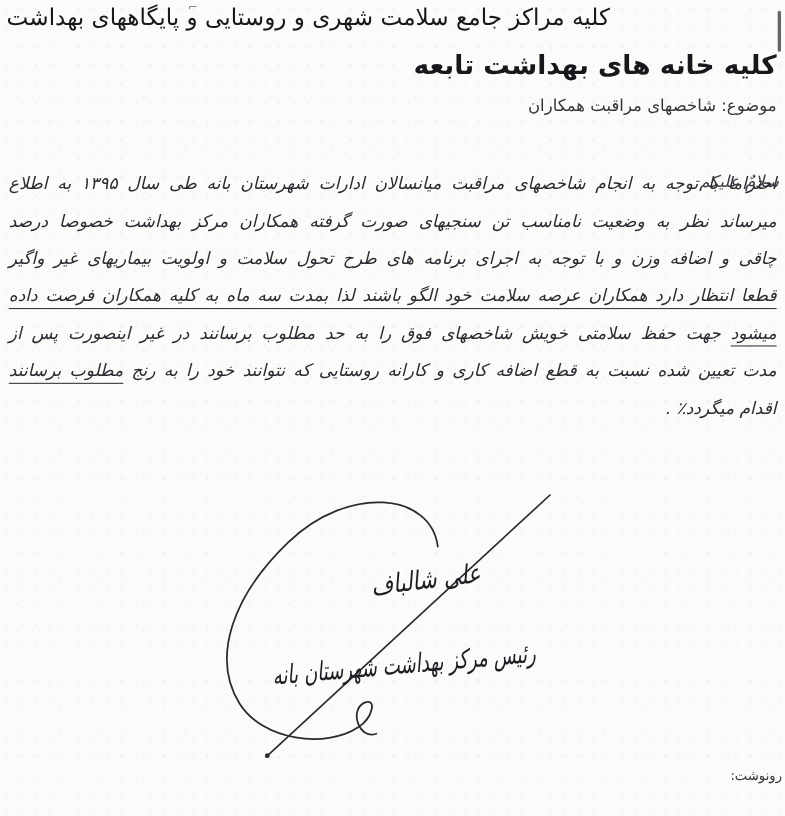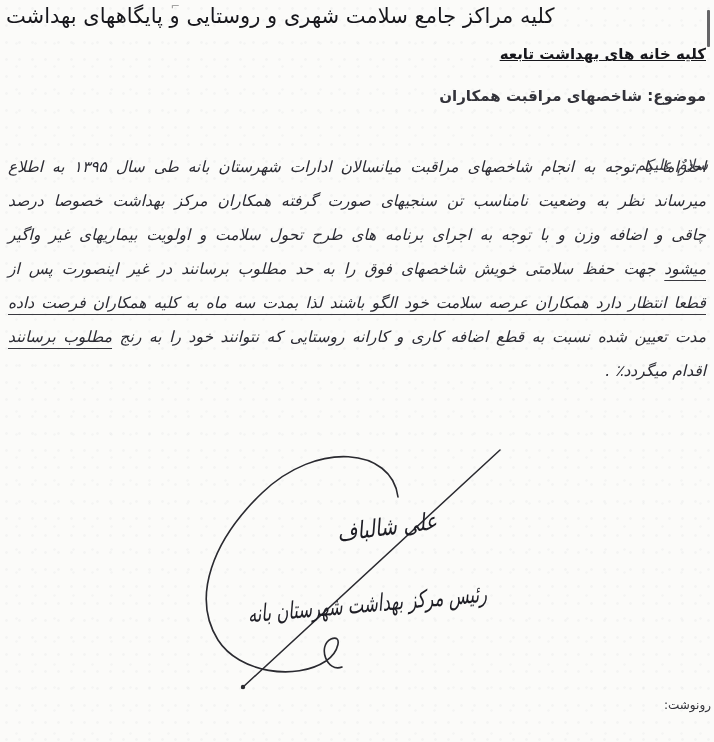--- a/index.html
+++ b/index.html
@@ -24,27 +24,26 @@
     position:absolute;top:0px;right:534px;color:#8a8a88;font-size:11px;
   }
   .h1{
     position:absolute;top:4px;right:8px;left:6px;
     font-size:21px;font-weight:normal;color:#17171c;
     white-space:nowrap;text-align:left;
     letter-spacing:.2px;
   }
   .h2{
     position:absolute;top:45px;right:8px;
-    font-size:15px;font-weight:bold;color:#17171c;
+    font-size:24px;font-weight:bold;color:#17171c;
     white-space:nowrap;
-    text-decoration:underline;
   }
   .subject{
     position:absolute;top:87px;right:8px;
-    font-size:15px;font-weight:bold;color:#33333a;
+    font-size:15px;font-weight:normal;color:#33333a;
     white-space:nowrap;
   }
   .greeting{
     position:absolute;top:120px;right:6px;
     font-size:15px;font-style:italic;color:#3a3a42;
     white-space:nowrap;
     margin-top:36px;
   }
   .letter-body{
     position:absolute;top:150px;right:8px;left:8px;
@@ -88,22 +87,22 @@
 
   <div class="h1">کلیه مراکز جامع سلامت شهری و روستایی و پایگاههای بهداشت</div>
   <div class="h2">کلیه خانه های بهداشت تابعه</div>
   <div class="subject">موضوع: شاخصهای مراقبت همکاران</div>
   <div class="greeting">سلامٌ علیکم</div>
 
   <div class="letter-body">
     <div class="line"><span>احتراما با توجه به انجام شاخصهای مراقبت میانسالان ادارات شهرستان بانه طی سال ۱۳۹۵ به اطلاع</span></div>
     <div class="line"><span>میرساند نظر به وضعیت نامناسب تن سنجیهای صورت گرفته همکاران مرکز بهداشت خصوصا درصد</span></div>
     <div class="line"><span>چاقی و اضافه وزن و با توجه به اجرای برنامه های طرح تحول سلامت و اولویت بیماریهای غیر واگیر</span></div>
+    <div class="line"><span class="u">قطعا انتظار دارد همکاران عرصه سلامت خود الگو باشند لذا بمدت سه ماه به کلیه همکاران فرصت داده</span></div>
     <div class="line"><span class="u">میشود</span><span> جهت حفظ سلامتی خویش شاخصهای فوق را به حد مطلوب برسانند در غیر اینصورت پس از</span></div>
-    <div class="line"><span class="u">قطعا انتظار دارد همکاران عرصه سلامت خود الگو باشند لذا بمدت سه ماه به کلیه همکاران فرصت داده</span></div>
     <div class="line"><span>مدت تعیین شده نسبت به قطع اضافه کاری و کارانه روستایی که نتوانند خود را به رنج </span><span class="u">مطلوب برسانند</span></div>
     <div class="line last"><span>اقدام میگردد٪ .</span></div>
   </div>
 
   <svg class="sig" viewBox="0 0 355 295" xmlns="http://www.w3.org/2000/svg">
 
     <path d="M 233 77 C 227 28 152 20 97 73 C 48 120 26 177 53 220 C 74 253 131 261 161 241 C 174 232 178 214 166 219 C 152 226 162 253 177 247" fill="none" stroke="#2a2a30" stroke-width="1.6" stroke-linecap="round"></path>
 
     <line x1="77" y1="268" x2="335" y2="30" stroke="#2a2a30" stroke-width="1.5" stroke-linecap="round"></line>
     <circle cx="78" cy="267" r="2.2" fill="#2a2a30"></circle>

